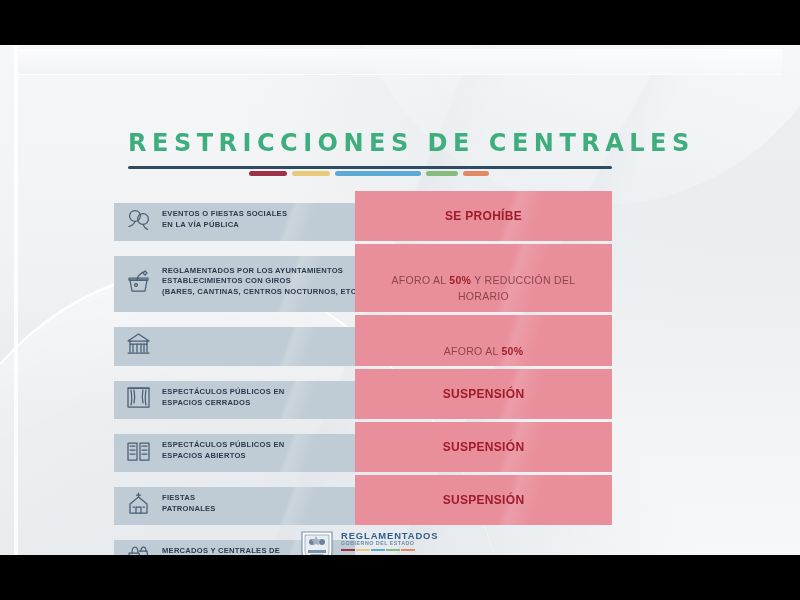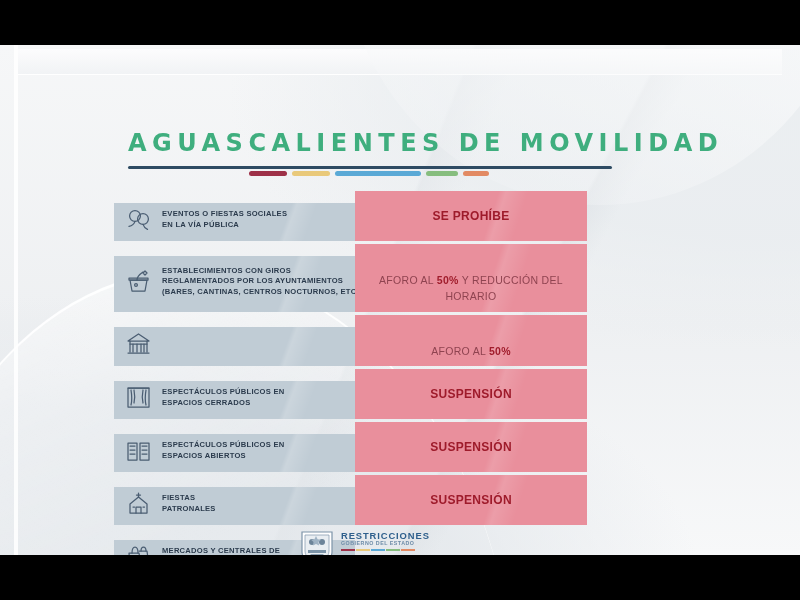--- a/index.html
+++ b/index.html
@@ -68,21 +68,21 @@
   .icon { flex:0 0 30px; height:28px; display:flex; align-items:center; justify-content:center; }
   .icon svg { width:27px; height:26px; display:block; }
   .ltext {
     font-size:7.6px; line-height:1.42; letter-spacing:.25px; color:#2b3b4d;
     font-weight:bold; text-transform:uppercase;
     font-family:"Liberation Sans", sans-serif;
   }
   .ltext span { display:block; white-space:nowrap; }
 
   .rcell {
-    width:232px; background:#e98f9c; display:flex; align-items:center; justify-content:center;
+    width:257px; background:#e98f9c; display:flex; align-items:center; justify-content:center;
     padding:7px 10px; text-align:center;
     background-image:linear-gradient(108deg, rgba(255,255,255,0) 58%, rgba(255,255,255,.13) 61%, rgba(255,255,255,0) 70%);
   }
   .rtext { font-size:11px; line-height:1.5; color:#a41f2e; letter-spacing:.3px; text-transform:uppercase; }
   .rtext.strong { font-weight:bold; font-size:12px; color:#9e1b2b; }
   .rtext.mixed { font-weight:normal; color:#8f4350; font-size:10.5px;margin-top:22px; }
   .rtext.mixed b { color:#a01d2c; font-weight:bold; }
   .rtext span.line { display:block; }
 
   
@@ -102,21 +102,21 @@
 
 <div id="stage">
   <div class="bar top"></div>
   <div class="bar bottom"></div>
 
   <div id="slide">
     <div class="topstripe"></div>
     <div class="leftedge"></div>
 
     <div id="content">
-      <div class="title">AGUASCALIENTES DE MOVILIDAD</div>
+      <div class="title">RESTRICCIONES DE CENTRALES</div>
       <div class="rule"></div>
       <div class="chips" id="chips">
           <i class="chip" style="background: rgb(158, 49, 72); width: 38px;"></i>
           <i class="chip" style="background: rgb(233, 201, 122); width: 38px;"></i>
           <i class="chip" style="background: rgb(90, 169, 214); width: 86px;"></i>
           <i class="chip" style="background: rgb(134, 189, 126); width: 32px;"></i>
           <i class="chip" style="background: rgb(226, 138, 99); width: 26px;"></i>
         </div>
 
       <div id="table">
@@ -146,22 +146,22 @@
               <div class="icon">
                 <svg viewBox="0 0 27 26" fill="none" stroke="#4a5d72" stroke-width="1.25" stroke-linecap="round" stroke-linejoin="round">
                   <path d="M5 11h17l-2 11H7z"></path>
                   <path d="M4 9h19v2H4z"></path>
                   <path d="M12 11c0-4 3-6 6-8"></path>
                   <path d="M20 2l2 2-2 2-2-2z"></path>
                   <circle cx="11" cy="16" r="1.4"></circle>
                 </svg>
               </div>
               <div class="ltext">
+                <span>REGLAMENTADOS POR LOS AYUNTAMIENTOS</span>
                 <span>ESTABLECIMIENTOS CON GIROS</span>
-                <span>REGLAMENTADOS POR LOS AYUNTAMIENTOS</span>
                 <span>(BARES, CANTINAS, CENTROS NOCTURNOS, ETC)</span>
               </div>
             </div>
             <div class="rcell">
               <div class="rtext mixed">
                 <span class="line"><span>AFORO AL </span><b>50%</b><span> Y REDUCCIÓN DEL HORARIO</span></span>
               </div>
             </div>
           </div>
           <div class="row">
@@ -273,21 +273,21 @@
         <svg class="crest" viewBox="0 0 34 37">
           <path d="M2 2h30v20c0 8-8 11-15 13C10 33 2 30 2 22z" fill="#ffffff" stroke="#7c93a8" stroke-width="1.2"></path>
           <path d="M5 5h24v16c0 6.5-6.5 9.3-12 11C11.5 30.3 5 27.5 5 21z" fill="#e9eef2" stroke="#8ba0b2" stroke-width=".8"></path>
           <circle cx="12" cy="12" r="3" fill="#6c8499"></circle>
           <circle cx="22" cy="12" r="3" fill="#6c8499"></circle>
           <path d="M8 20h18v3H8z" fill="#7b93a7"></path>
           <path d="M10 24h14l-7 6z" fill="#8ba0b2"></path>
           <path d="M16 6l1.6 3.2L21 9.7l-2.5 2.4.6 3.4-3.1-1.6-3.1 1.6.6-3.4L11 9.7l3.4-.5z" fill="#9fb3c4"></path>
         </svg>
         <div class="logotext">
-          <div class="lg1">RESTRICCIONES</div>
+          <div class="lg1">REGLAMENTADOS</div>
           <div class="lg2">GOBIERNO DEL ESTADO</div>
           <div class="lgbars" id="logobars">
               <i style="background: rgb(158, 49, 72);"></i>
               <i style="background: rgb(233, 201, 122);"></i>
               <i style="background: rgb(90, 169, 214);"></i>
               <i style="background: rgb(134, 189, 126);"></i>
               <i style="background: rgb(226, 138, 99);"></i>
             </div>
           <div class="lg3"><span>Contigo</span><span class="al">al</span><span class="hundred">100</span></div>
         </div>

